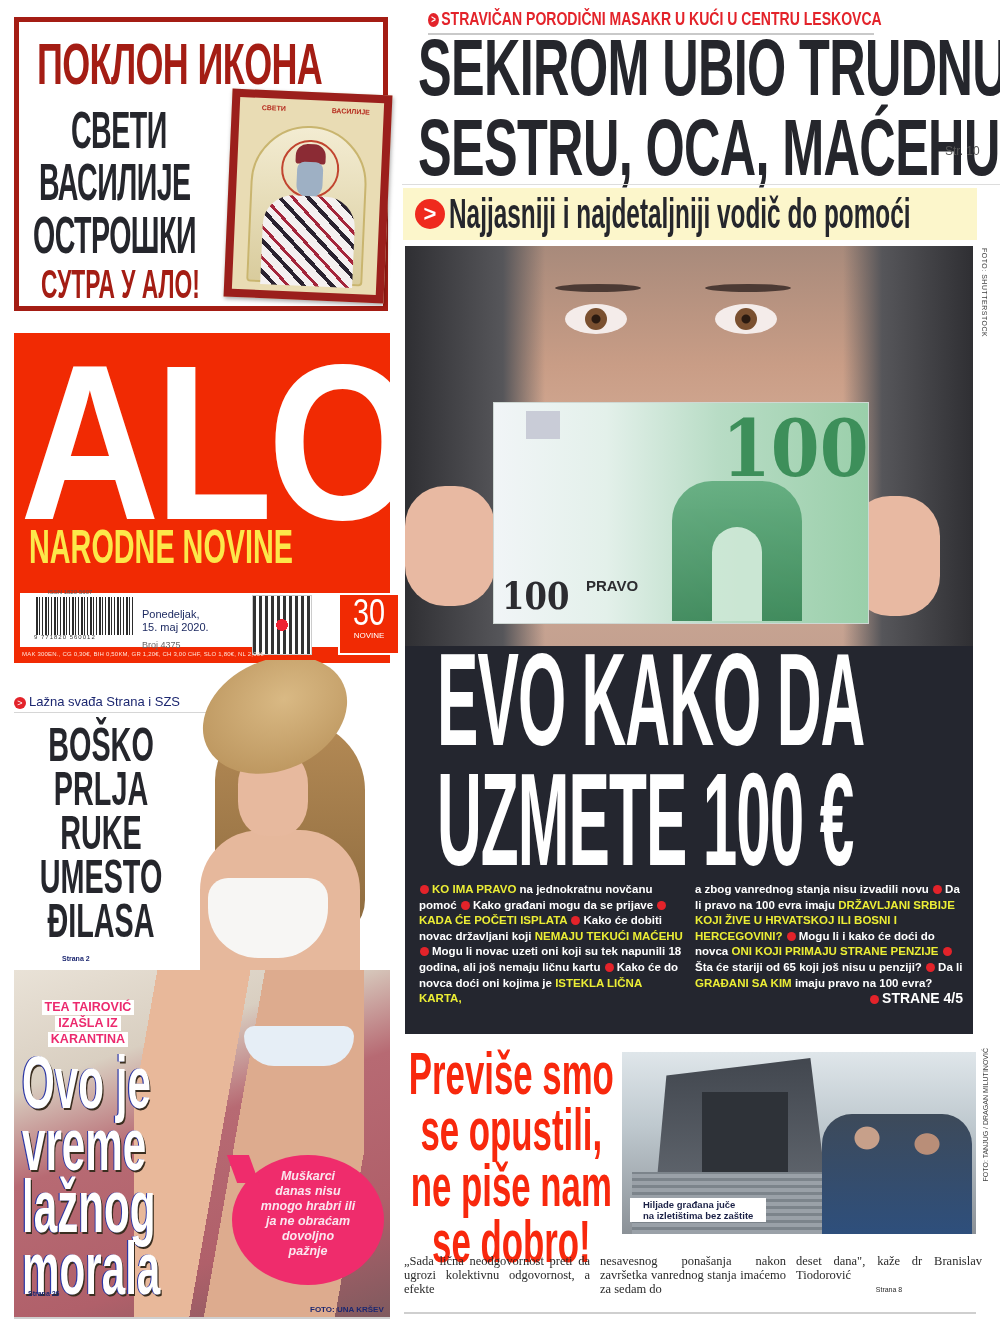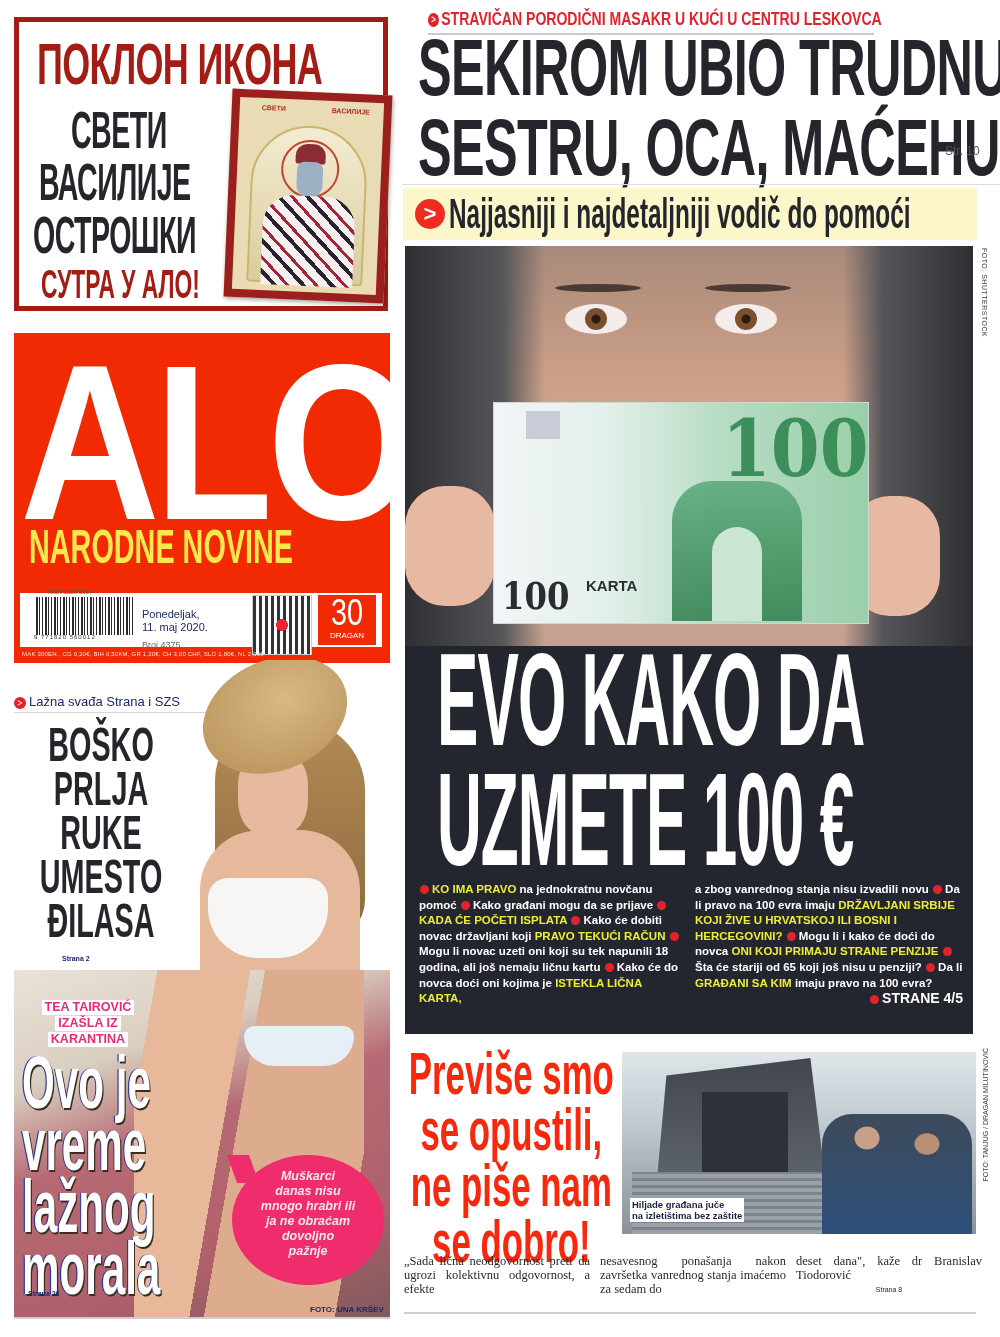--- a/index.html
+++ b/index.html
@@ -36,21 +36,21 @@
      background: repeating-linear-gradient(90deg, #2b2b2b 0 2px, #fff 2px 3px, #2b2b2b 3px 4px, #fff 4px 6px, #2b2b2b 6px 7px, #fff 7px 9px); }
   #barcode .num { position:absolute; left: 2px; top: 45px; font-size: 6px; color: #333; letter-spacing: 1px; }
   #mast .day { left: 128px; top: 275px; font-size: 11px; color: #1e2b62; font-weight:400; line-height: 13px; }
   #mast .broj { left: 128px; top: 307px; font-size: 9px; color: #666; }
   #qr { left: 252px; top: 273px; width: 60px; height: 60px;
      background:
        radial-gradient(circle at 50% 50%, #e23 0 6px, transparent 6px),
        repeating-linear-gradient(90deg, #333 0 3px, transparent 3px 6px),
        repeating-linear-gradient(0deg, #fff 0 3px, transparent 3px 5px);
      background-color:#fff; border: 1px solid #ccc; }
-  #price { left: 302px; top: 260px; width: 62px; height: 54px; border: 2px solid #fff; background: #f12a03; text-align: center; }
+  #price { left: 324px; top: 260px; width: 62px; height: 62px; border: 2px solid #fff; background: #f12a03; text-align: center; }
   #price .amt { display:block; font-size: 36px; color: #fff; line-height: 36px; transform: scaleX(0.8); }
   #price .cur { display:block; font-size: 8px; color: #fff; }
   #mast .prices { left: 8px; top: 318px; font-size: 6px; color: #ffe2d6; white-space: nowrap; letter-spacing: 0.2px; }
 
   
   #kicker { left: 428px; top: 9px; font-size: 18px; color: #e3232a; transform: scaleX(0.78); }
   #kicker-rule { left: 428px; top: 33px; width: 446px; height: 2px; background: #c9c9c9; }
   .ico-arrow { display:inline-block; width: 14px; height: 14px; border-radius: 50%; background: #e3232a; color:#fff; font-size: 10px; line-height: 14px; text-align:center; vertical-align: middle; margin-right: 3px; }
   #headline1 { left: 418px; top: 28px; font-size: 80px; color: #25262c; transform: scaleX(0.63); line-height: 80px; letter-spacing: -1px; }
   #headline1 .ln2 { display:block; }
@@ -89,21 +89,21 @@
   #bullets .ref { display:block; text-align: right; font-size: 14px; }
 
   
   #hl3 { left: 404px; top: 1046px; font-size: 60px; line-height: 56px; color: #f8280d; font-weight: 700; transform: scaleX(0.58); text-align: center; width: 370px; }
   #hl3 .ln { display:block; }
   #photo2 { left: 622px; top: 1052px; width: 354px; height: 182px; overflow:hidden; background: linear-gradient(180deg, #dfe6ea 0%, #bfc9cf 40%, #8b9197 100%); }
   #photo2 .monument { position:absolute; left: 30px; top: 6px; width: 180px; height: 176px; background: linear-gradient(#42474f, #6a7078); clip-path: polygon(8% 10%, 88% 0, 100% 100%, 0 100%); }
   #photo2 .door { position:absolute; left: 80px; top: 40px; width: 86px; height: 80px; background: #2e3238; }
   #photo2 .stairs { position:absolute; left: 10px; top: 120px; width: 220px; height: 62px; background: repeating-linear-gradient(0deg, #9aa1a8 0 4px, #7c848b 4px 7px); }
   #photo2 .people { position:absolute; left: 200px; top: 62px; width: 150px; height: 120px; background: radial-gradient(ellipse at 30% 20%, #c7a08a 0 12px, transparent 13px), radial-gradient(ellipse at 70% 25%, #b98e78 0 12px, transparent 13px), linear-gradient(#3d4a5a, #2e4f7c); border-radius: 30px 30px 0 0; }
-  #photo2 .caption { position:absolute; left: 8px; top: 146px; background: #fff; color: #1b2146; font-size: 9.5px; font-weight: 700; line-height: 11px; padding: 1px 2px; }
+  #photo2 .caption { position:absolute; left: 8px; top: 146px; background: #fff; color: #1b2146; font-size: 9.5px; font-weight: 700; line-height: 11px; padding: 1px 13px; }
   #photo-credit2 { left: 982px; top: 1048px; font-size: 7px; color: #444; writing-mode: vertical-rl; transform: rotate(180deg); white-space: nowrap; }
   #body3 { left: 404px; top: 1254px; width: 570px; font-family: "Liberation Serif", "DejaVu Serif", serif; font-size: 12.5px; line-height: 14px; color: #2a2a2a; }
   #body3 .col { position:absolute; top: 0; width: 186px; text-align: justify; }
   #body3 .c1 { left: 0; }
   #body3 .c2 { left: 196px; }
   #body3 .c3 { left: 392px; }
   #body3 .ref { display:block; text-align: center; font-size: 7px; font-family: "Liberation Sans", sans-serif; margin-top: 1px; }
   #rule-bottom { left: 404px; top: 1312px; width: 572px; height: 2px; background: #cfcfcf; }
 
   
@@ -157,27 +157,27 @@
   <div class="abs cond logo">ALO!</div>
   <div class="abs cond tag">NARODNE NOVINE</div>
   <div class="abs info"></div>
   <div id="barcode" class="abs">
     <span class="issn">ISSN 1820-5607</span>
     <div class="bars"></div>
     <span class="num">9 771820 560012</span>
   </div>
   <div class="abs day">
     <span>Ponedeljak,</span><br>
-    <span>11. maj 2020.</span>
+    <span>15. maj 2020.</span>
   </div>
   <div class="abs broj">Broj 4375</div>
   <div id="qr" class="abs" style="top:262px;left:238px;"></div>
   <div id="price" class="abs">
     <span class="amt">30</span>
-    <span class="cur">DRAGAN</span>
+    <span class="cur">NOVINE</span>
   </div>
   <div class="abs prices">MAK 300EN., CG 0,30€, BIH 0,50KM, GR 1,20€, CH 3,00 CHF, SLO 1,80€, NL 2,00€</div>
 </div>
 
 <div id="kicker" class="abs cond">
   <span class="ico-arrow">&gt;</span><span>STRAVIČAN PORODIČNI MASAKR U KUĆI U CENTRU LESKOVCA</span>
 </div>
 <div id="kicker-rule" class="abs"></div>
 <div id="headline1" class="abs cond">
   <span class="ln1">SEKIROM UBIO TRUDNU</span>
@@ -198,33 +198,33 @@
     <div class="brow" style="left:300px"></div>
     <div class="eye" style="left:160px"></div>
     <div class="eye" style="left:310px"></div>
     <div class="hand" style="left:0;top:240px"></div>
     <div class="hand" style="left:445px;top:250px"></div>
     <div id="note">
       <div class="flag"></div>
       <div class="gate"></div>
       <div class="big">100</div>
       <div class="small">100</div>
-      <div class="euro">KARTA</div>
+      <div class="euro">PRAVO</div>
     </div>
   </div>
   <div id="big-hl">
     <span style="display:block">EVO KAKO DA</span>
     <span style="display:block">UZMETE 100 €</span>
   </div>
   <div id="bullets">
     <div class="col c1">
       <span class="b"></span><span class="y">KO IMA PRAVO</span><span> na jednokratnu novčanu pomoć</span>
       <span class="b"></span><span>Kako građani mogu da se prijave</span>
       <span class="b"></span><span class="y">KADA ĆE POČETI ISPLATA</span>
-      <span class="b"></span><span>Kako će dobiti novac državljani koji </span><span class="y">PRAVO TEKUĆI RAČUN</span>
+      <span class="b"></span><span>Kako će dobiti novac državljani koji </span><span class="y">NEMAJU TEKUĆI MAĆEHU</span>
       <span class="b"></span><span>Mogu li novac uzeti oni koji su tek napunili 18 godina, ali još nemaju ličnu kartu</span>
       <span class="b"></span><span>Kako će do novca doći oni kojima je </span><span class="y">ISTEKLA LIČNA KARTA,</span>
     </div>
     <div class="col c2">
       <span>a zbog vanrednog stanja nisu izvadili novu</span>
       <span class="b"></span><span>Da li pravo na 100 evra imaju </span><span class="y">DRŽAVLJANI SRBIJE KOJI ŽIVE U HRVATSKOJ ILI BOSNI I HERCEGOVINI?</span>
       <span class="b"></span><span>Mogu li i kako će doći do novca </span><span class="y">ONI KOJI PRIMAJU STRANE PENZIJE</span>
       <span class="b"></span><span>Šta će stariji od 65 koji još nisu u penziji?</span>
       <span class="b"></span><span>Da li </span><span class="y">GRAĐANI SA KIM</span><span> imaju pravo na 100 evra?</span>
       <span class="ref"><span class="b"></span><span>STRANE 4/5</span></span>

